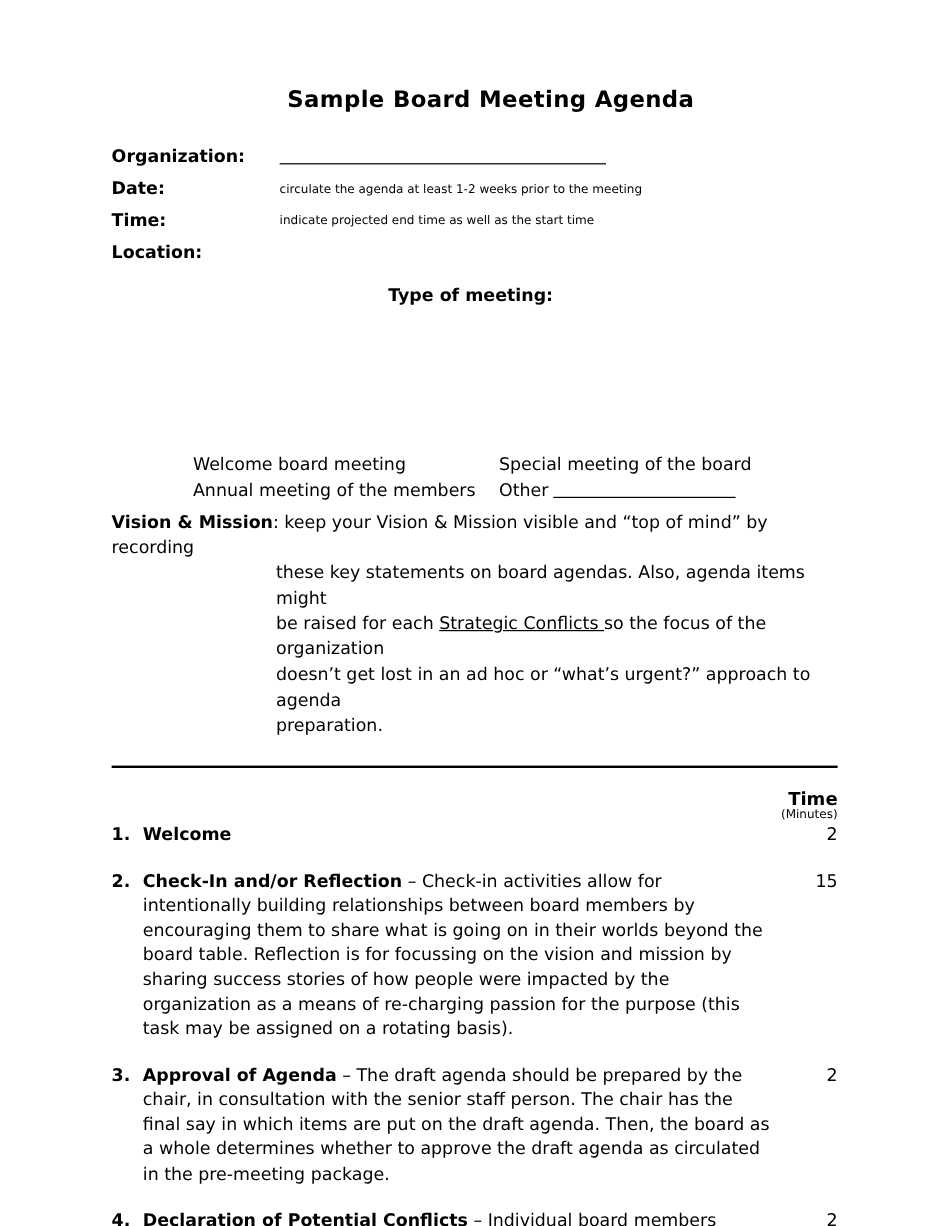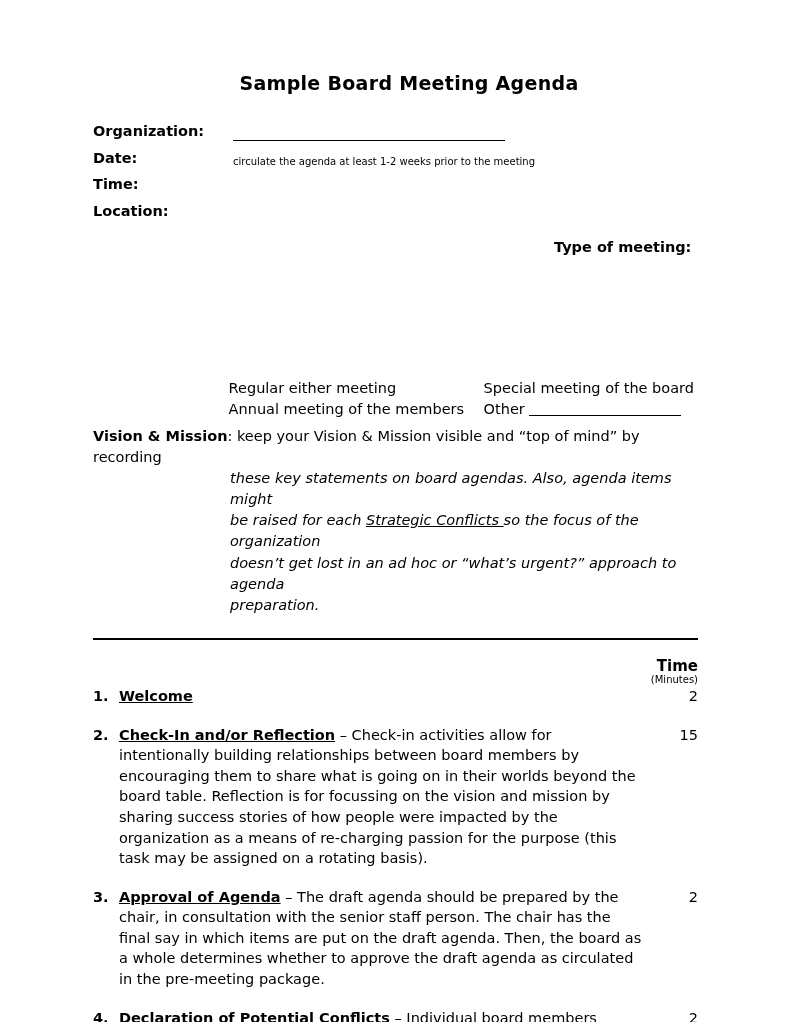--- a/index.html
+++ b/index.html
@@ -30,21 +30,21 @@
     letter-spacing: 0.3px;
     margin: 72px 0 0 0;
     padding-left: 28px;
   }
   .meta {
     margin: 28px 0 0 0;
     padding: 0 96px 0 93px;
   }
   .meta-row {
     display: flex;
-    align-items: flex-end;
+    align-items: center;
     margin-bottom: 7px;
   }
   .meta-label {
     font-weight: bold;
     font-size: 14.5px;
     width: 140px;
     flex: 0 0 140px;
     line-height: 1.35;
   }
   .meta-value {
@@ -146,21 +146,20 @@
     line-height: 1.42;
   }
   .item-body {
     flex: 1;
     font-size: 14.5px;
     line-height: 1.42;
     padding-right: 10px;
   }
   .item-title {
     font-weight: bold;
-    text-decoration: underline;
   }
   .item-time {
     width: 46px;
     flex: 0 0 46px;
     text-align: right;
     font-size: 14.5px;
     line-height: 1.42;
   }
   .item.first .item-body { font-weight: bold; }
   .item.first .item-time { padding-top: 0; }
@@ -181,48 +180,49 @@
       </div>
     </div>
 
     <div class="meta-row">
       <div class="meta-label">Date:</div>
       <div class="meta-value">circulate the agenda at least 1-2 weeks prior to the meeting</div>
     </div>
 
     <div class="meta-row">
       <div class="meta-label">Time:</div>
+      <div class="meta-value">indicate projected end time as well as the start time</div>
     </div>
 
     <div class="meta-row">
       <div class="meta-label">Location:</div>
     </div>
 
     <div class="meta-row type">
       <div class="meta-label">Type of meeting:</div>
       <div class="type-cols">
         <div class="type-col-a">
-          <div>Regular either meeting</div>
+          <div>Welcome board meeting</div>
           <div>Annual meeting of the members</div>
         </div>
         <div class="type-col-b">
           <div>Special meeting of the board</div>
           <div>
             <span>Other</span><span class="other-line"></span>
           </div>
         </div>
       </div>
     </div>
 
   </div>
 
   <div class="vision">
     <div class="vision-first">
       <span class="vision-label">Vision &amp; Mission</span><span>: keep your Vision &amp; Mission visible and “top of mind” by recording</span>
-      <div class="vision-body" style="padding-left:0;text-indent:0;font-style:italic;">
+      <div class="vision-body" style="padding-left:0;text-indent:0;">
         <div style="margin-left:137px;">these key statements on board agendas. Also, agenda items might</div>
         <div style="margin-left:137px;">
           <span>be raised for each </span><span class="underline-phrase">Strategic Conflicts </span><span>so the focus of the organization</span>
         </div>
         <div style="margin-left:137px;">doesn’t get lost in an ad hoc or “what’s urgent?” approach to agenda</div>
         <div style="margin-left:137px;">preparation.</div>
       </div>
     </div>
   </div>
 

